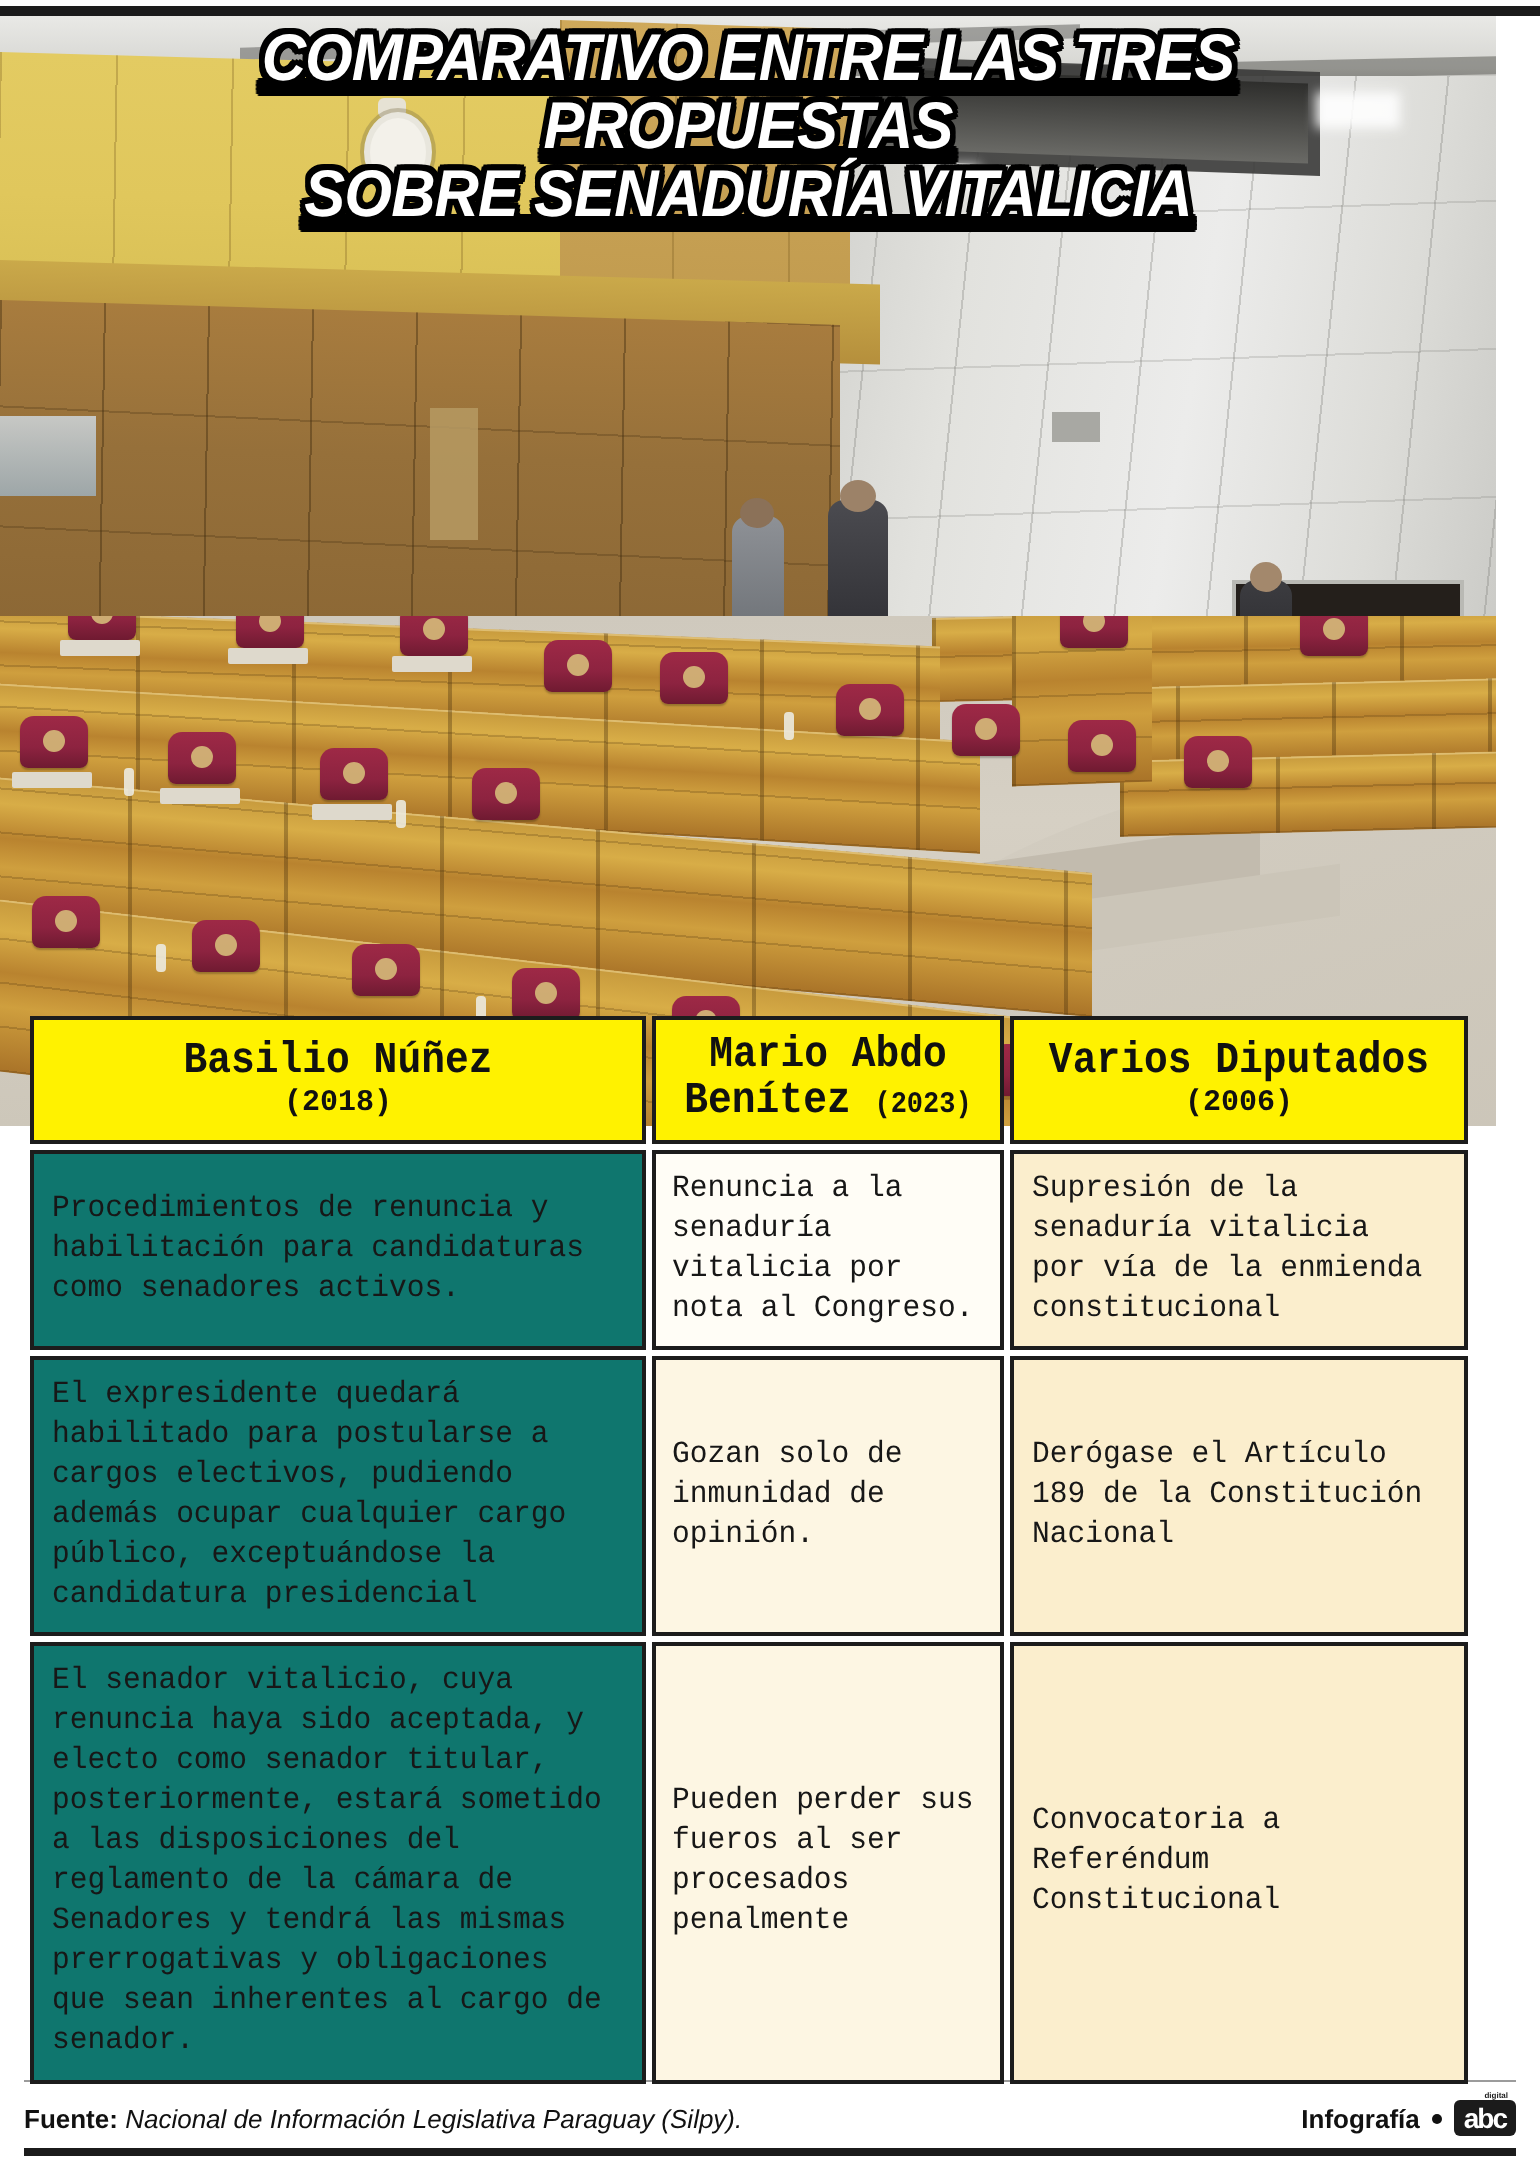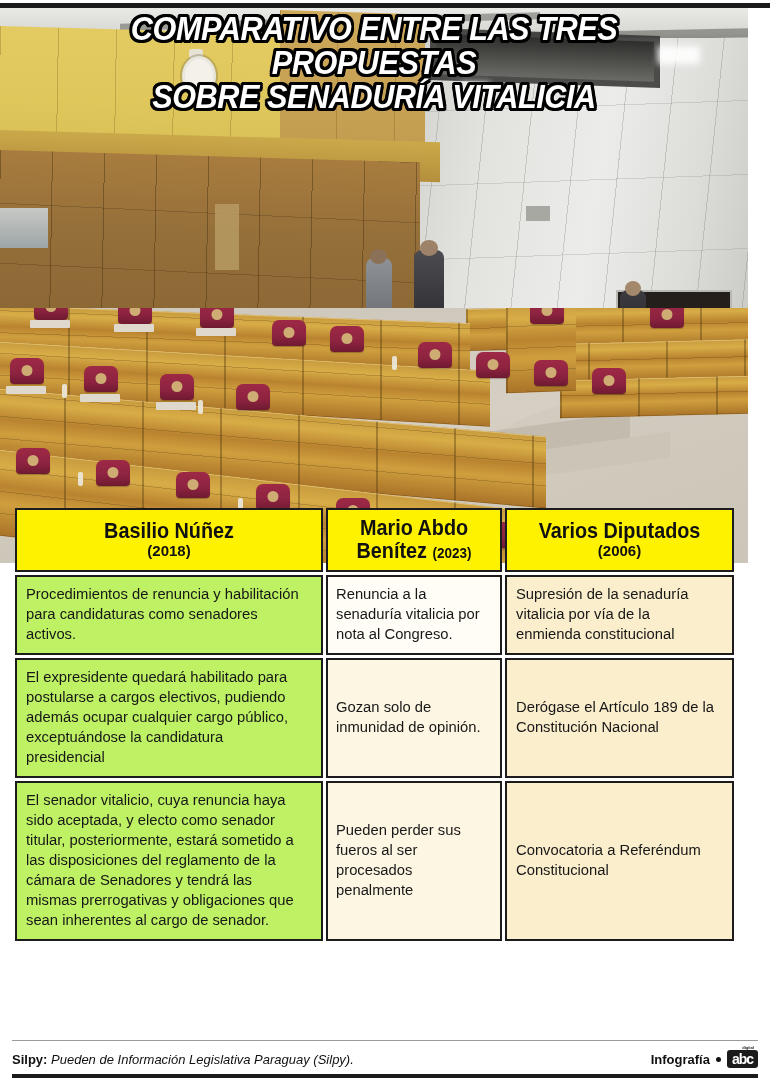--- a/index.html
+++ b/index.html
@@ -103,47 +103,47 @@
 
   .seat{position:absolute;width:34px;height:26px;border-radius:7px 7px 4px 4px;
     background:linear-gradient(180deg,#9e2946 0%,#8d2340 60%,#6f1a31 100%);
     box-shadow:0 1px 1px rgba(0,0,0,.25);}
   .seat::after{content:"";position:absolute;left:50%;top:7px;transform:translateX(-50%);
     width:11px;height:11px;border-radius:50%;background:#d9c47c;opacity:.85;}
   .nameplate{position:absolute;width:40px;height:8px;background:#ded9cc;border-radius:1px;}
   .bottle{position:absolute;width:5px;height:14px;background:#eceadf;border-radius:2px;opacity:.9;}
 
   
-  .title{position:absolute;left:0;top:12px;width:748px;z-index:8;text-align:center;pointer-events:none;}
+  .title{position:absolute;left:0;top:12px;width:748px;z-index:8;text-align:center;pointer-events:none;text-decoration:underline;}
   .title .ln{
     display:block;color:#ffffff;font-weight:bold;font-style:italic;
     font-family:"Liberation Sans","DejaVu Sans",sans-serif;
     letter-spacing:-0.5px;line-height:1.02;
     text-shadow:
       -2px -2px 0 #000, 2px -2px 0 #000, -2px 2px 0 #000, 2px 2px 0 #000,
       -3px 0 0 #000, 3px 0 0 #000, 0 -3px 0 #000, 0 3px 0 #000,
       -3px -2px 0 #000, 3px -2px 0 #000, -3px 2px 0 #000, 3px 2px 0 #000,
       -2px -3px 0 #000, 2px -3px 0 #000, -2px 3px 0 #000, 2px 3px 0 #000;
     transform:scaleX(.93);
   }
   .title .l1{font-size:33px;}
   .title .l2{font-size:33px;margin-top:1px;}
 
   
   .tableWrap{position:absolute;left:12px;top:505px;width:723px;z-index:9;}
   table.cmp{border-collapse:separate;border-spacing:3px;width:723px;table-layout:fixed;}
   table.cmp td{
     border:2px solid #1c1c1c;vertical-align:middle;
-    font-family:Liberation Sans, sans-serif;
+    font-family:Liberation Mono, monospace;
   }
   td.hd{background:#fff200;text-align:center;padding:6px 4px 8px;}
   .hd .nm{display:block;font-weight:bold;font-size:22px;color:#111;line-height:1.05;transform:scaleX(.9);}
   .hd .yr{font-weight:bold;font-size:15px;color:#111;}
   .hd .nm2{display:block;font-weight:bold;font-size:22px;color:#111;line-height:1.05;transform:scaleX(.9);}
-  td.c1{background:#bef264;padding:7px 8px 9px 9px;}
+  td.c1{background:#0f766e;padding:7px 8px 9px 9px;}
   td.c2{background:#fdf6e3;padding:7px 6px 9px 8px;}
   td.c3{background:#fbeecd;padding:7px 8px 9px 9px;}
   td.c2.white{background:#fffdf6;}
   .cell{font-size:15.4px;line-height:1.30;color:#171717;transform:scaleX(.96);transform-origin:left center;white-space:pre-line;}
 
   
   .footLine{position:absolute;left:12px;top:1040px;width:746px;height:1px;background:#9b9b9b;z-index:4;}
   .footer{position:absolute;left:12px;top:1048px;width:746px;height:22px;z-index:10;
     display:flex;align-items:center;justify-content:space-between;}
   .src{font-size:13px;color:#111;}
@@ -348,22 +348,22 @@
             </td>
         </tr>
 
       </tbody>
     </table>
   </div>
 
   <div class="footLine"></div>
   <div class="footer">
     <div class="src">
-      <b>Silpy:</b>
-      <i>Pueden de Información Legislativa Paraguay (Silpy).</i>
+      <b>Fuente:</b>
+      <i>Nacional de Información Legislativa Paraguay (Silpy).</i>
     </div>
     <div class="brand">
       <span>Infografía</span>
       <span class="dot"></span>
       <span class="abc"><span>abc</span><span class="tm">digital</span></span>
     </div>
   </div>
   <div class="botRule"></div>
 
 </div>

